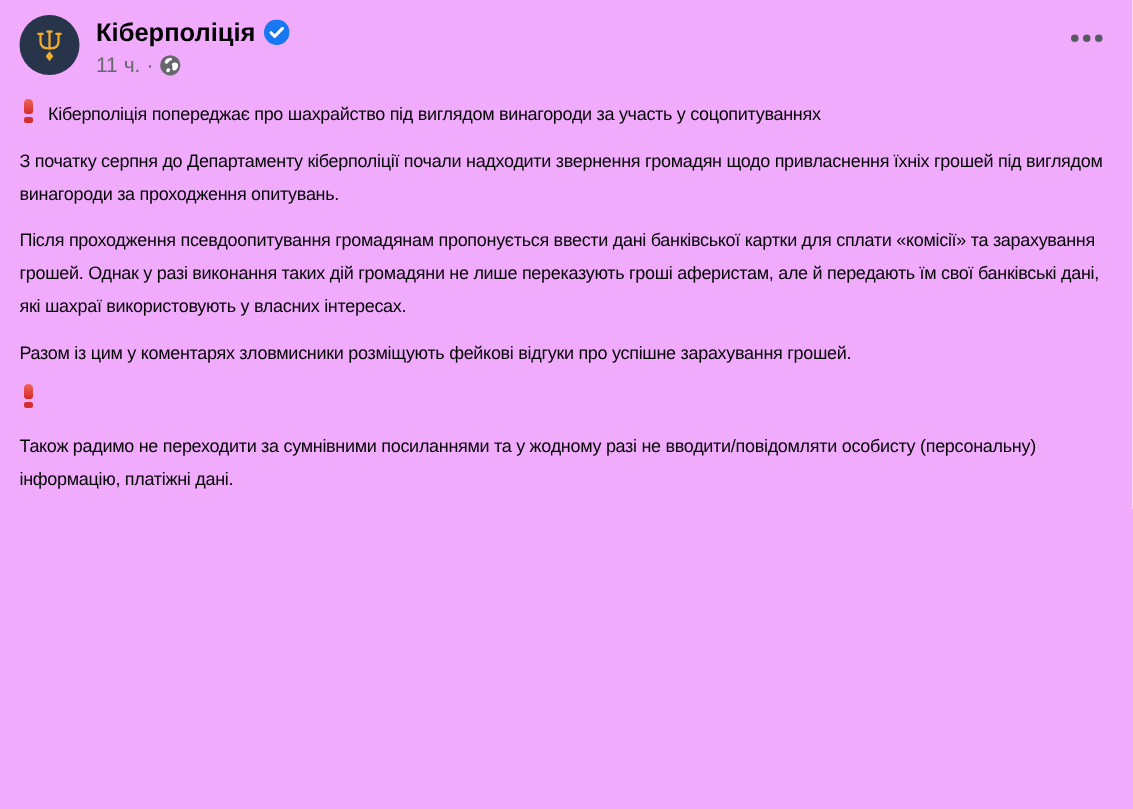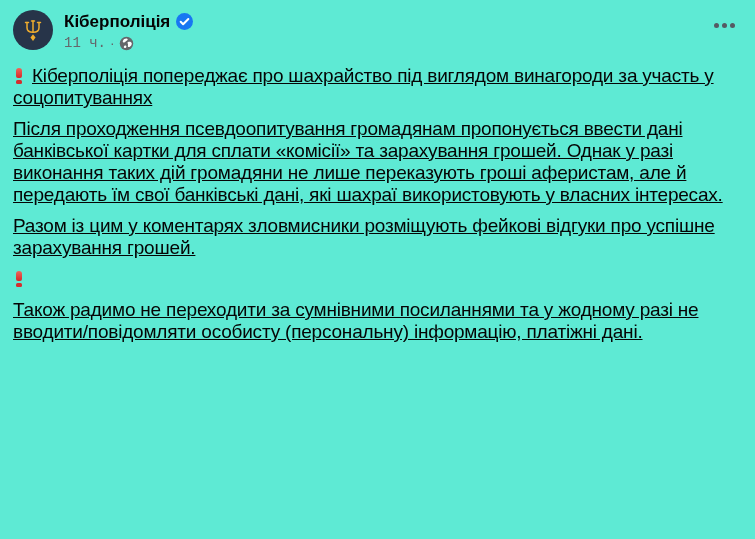--- a/index.html
+++ b/index.html
@@ -1,44 +1,44 @@
 <!DOCTYPE html>
 <html><head>
 <meta charset="utf-8">
 <style>
   html,body{margin:0;padding:0;background:#ffffff;}
   .post{
-    width:755px;height:539px;box-sizing:border-box;background:#5eead4;
+    width:755px;height:539px;box-sizing:border-box;background:#f0abfc;
     font-family:"Liberation Sans","DejaVu Sans",sans-serif;
     color:#050505;overflow:hidden;position:relative;
   }
   
   .header{display:flex;align-items:flex-start;padding:10px 14px 0 13px;}
   .avatar{
     width:40px;height:40px;border-radius:50%;background:#273449;
     display:flex;align-items:center;justify-content:center;flex:0 0 40px;
     cursor:pointer;
   }
   .header-info{margin-left:11px;flex:1 1 auto;min-width:0;}
   .name-row{display:flex;align-items:center;height:22px;}
   .page-name{font-size:17px;font-weight:700;color:#050505;line-height:21px;cursor:pointer;}
   .verified{margin-left:6px;display:inline-flex;}
   .meta-row{display:flex;align-items:center;margin-top:3px;color:#65676b;font-size:14px;line-height:17px;}
   .meta-row .dotsep{margin:0 4px;}
-  .timestamp{cursor:pointer;font-family:Liberation Mono, monospace;}
+  .timestamp{cursor:pointer;}
   .more-btn{
     margin-left:auto;margin-top:7px;border:none;background:transparent;
     display:flex;align-items:center;gap:3px;padding:6px;cursor:pointer;border-radius:50%;
   }
   .more-btn i{width:5px;height:5px;border-radius:50%;background:#555a63;display:block;}
   
   .content{padding:13px 14px 0 13px;}
   .content p{
-    margin:0 0 9px 0;font-size:19px;line-height:22px;letter-spacing:-0.2px;
-    color:#050505;word-wrap:break-word;text-decoration:underline;
+    margin:0 0 9px 0;font-size:12px;line-height:22px;letter-spacing:-0.2px;
+    color:#050505;word-wrap:break-word;
   }
   
   .excl{
     display:inline-block;width:6px;height:16px;position:relative;
     margin:0 10px 0 3px;vertical-align:-2px;
   }
   .excl::before{
     content:"";position:absolute;top:0;left:0;width:6px;height:10px;
     border-radius:3px 3px 2px 2px;background:linear-gradient(#f0655a,#d32b2b);
   }
@@ -97,19 +97,20 @@
       <span style="display:flex;gap:3px;">
         <i></i>
           <i></i>
           <i></i>
       </span>
     </button>
   </div>
 
   <div class="content">
     <p><span class="excl"></span><span>Кіберполіція попереджає про шахрайство під виглядом винагороди за участь у соцопитуваннях</span></p>
+    <p><span>З початку серпня до Департаменту кіберполіції почали надходити звернення громадян щодо привласнення їхніх грошей під виглядом винагороди за проходження опитувань.</span></p>
     <p><span>Після проходження псевдоопитування громадянам пропонується ввести дані банківської картки для сплати «комісії» та зарахування грошей. Однак у разі виконання таких дій громадяни не лише переказують гроші аферистам, але й передають їм свої банківські дані, які шахраї використовують у власних інтересах.</span></p>
     <p><span>Разом із цим у коментарях зловмисники розміщують фейкові відгуки про успішне зарахування грошей.</span></p>
     <p><span class="excl"></span></p>
     <p><span>Також радимо не переходити за сумнівними посиланнями та у жодному разі не вводити/​повідомляти особисту (персональну) інформацію, платіжні дані.</span></p>
   </div>
 
 </div>
 
 </body></html>

